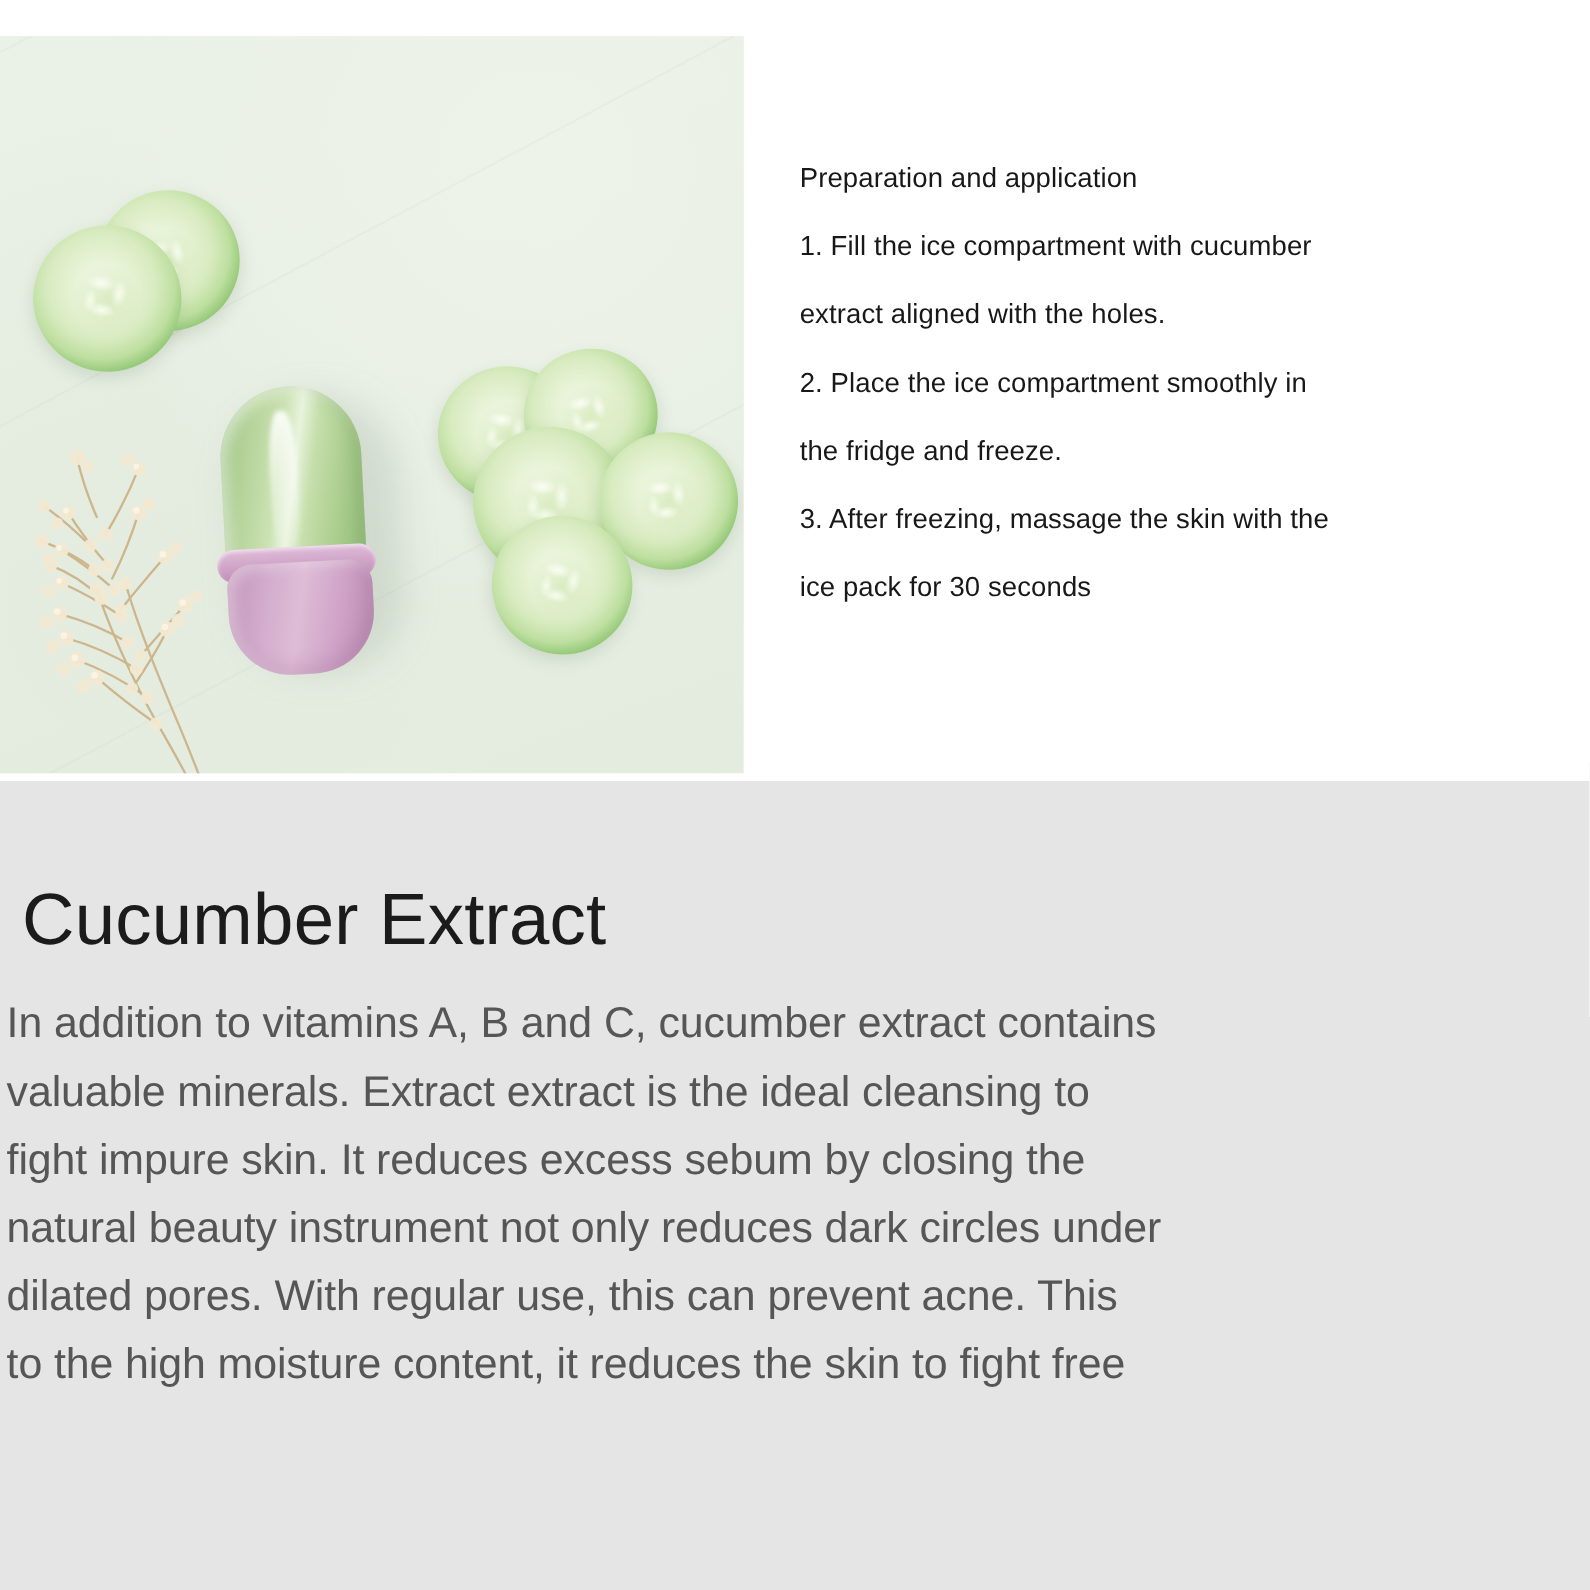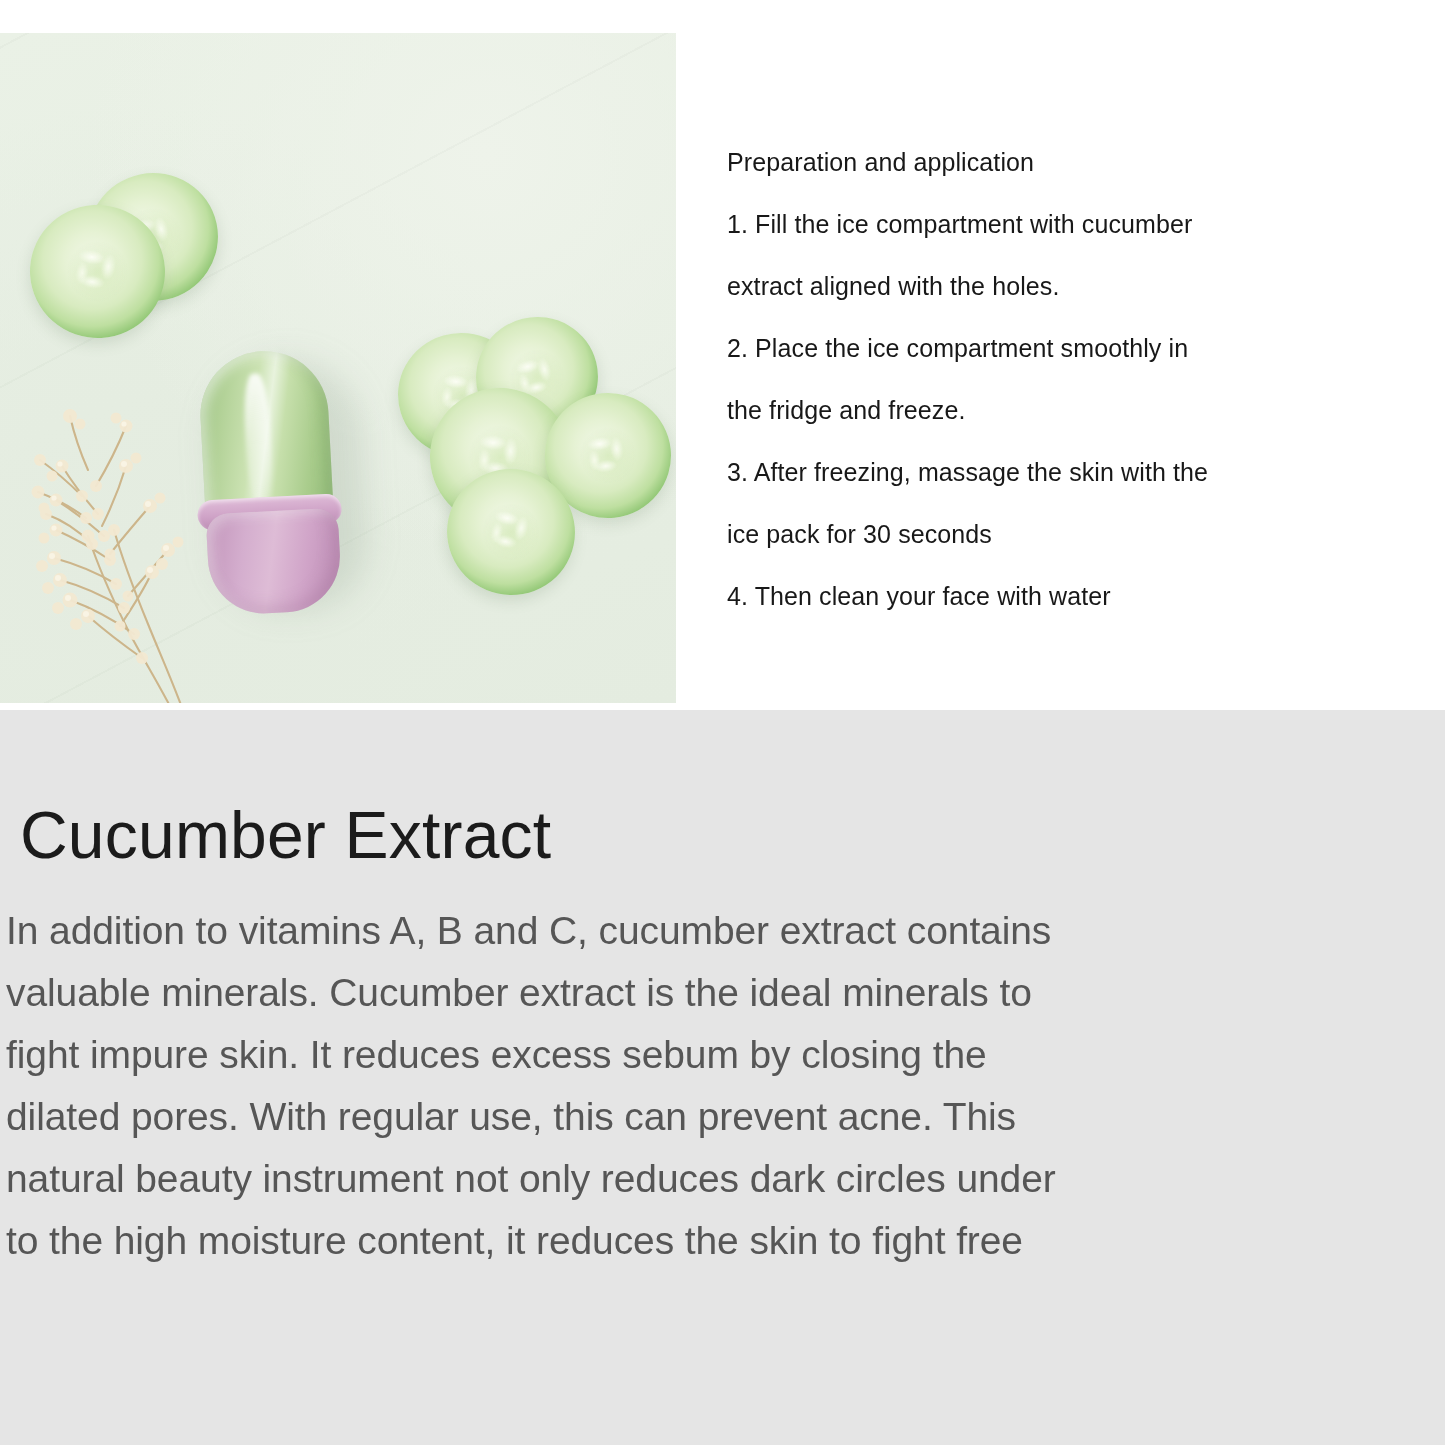--- a/index.html
+++ b/index.html
@@ -383,29 +383,28 @@
     </div>
 
     <div class="instructions">
       <p>Preparation and application</p>
       <p>1. Fill the ice compartment with cucumber</p>
       <p>extract aligned with the holes.</p>
       <p>2. Place the ice compartment smoothly in</p>
       <p>the fridge and freeze.</p>
       <p>3. After freezing, massage the skin with the</p>
       <p>ice pack for 30 seconds</p>
-      <p>4. Then clean your face with water</p>
     </div>
   </div>
 
   <div class="bottom-section">
     <h1 class="heading">Cucumber Extract</h1>
     <div class="body-copy">
       <p>In addition to vitamins A, B and C, cucumber extract contains</p>
-      <p>valuable minerals. Cucumber extract is the ideal minerals to</p>
+      <p>valuable minerals. Extract extract is the ideal cleansing to</p>
       <p>fight impure skin. It reduces excess sebum by closing the</p>
+      <p>natural beauty instrument not only reduces dark circles under</p>
       <p>dilated pores. With regular use, this can prevent acne. This</p>
-      <p>natural beauty instrument not only reduces dark circles under</p>
       <p>to the high moisture content, it reduces the skin to fight free</p>
     </div>
   </div>
 
 </div>
 
 </body></html>

